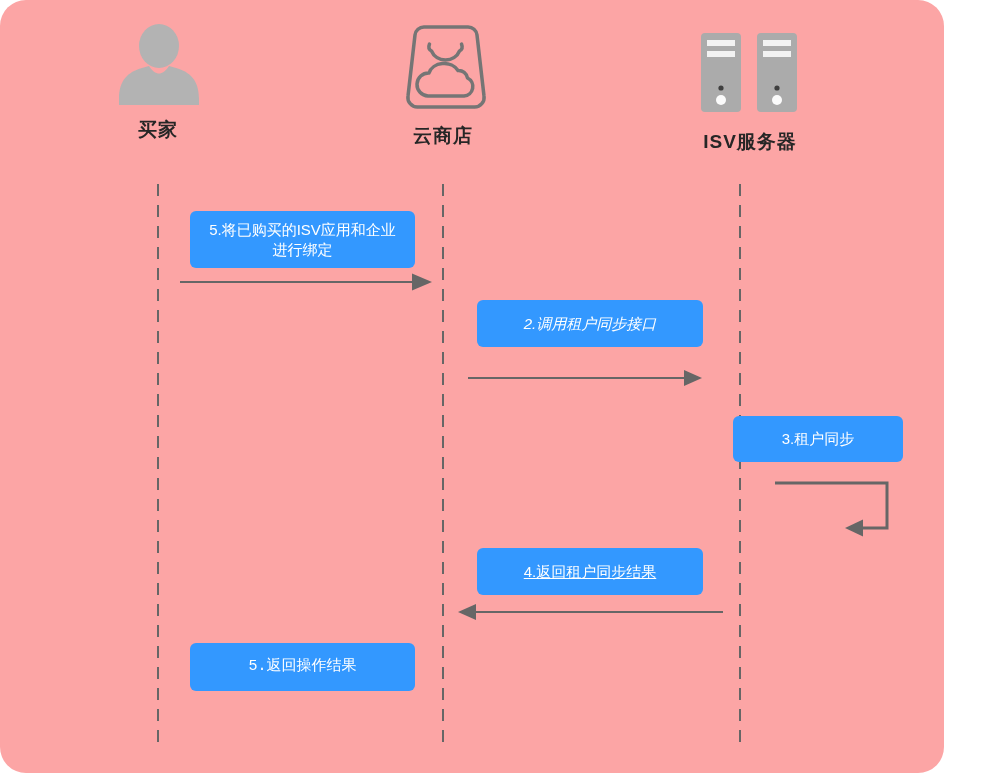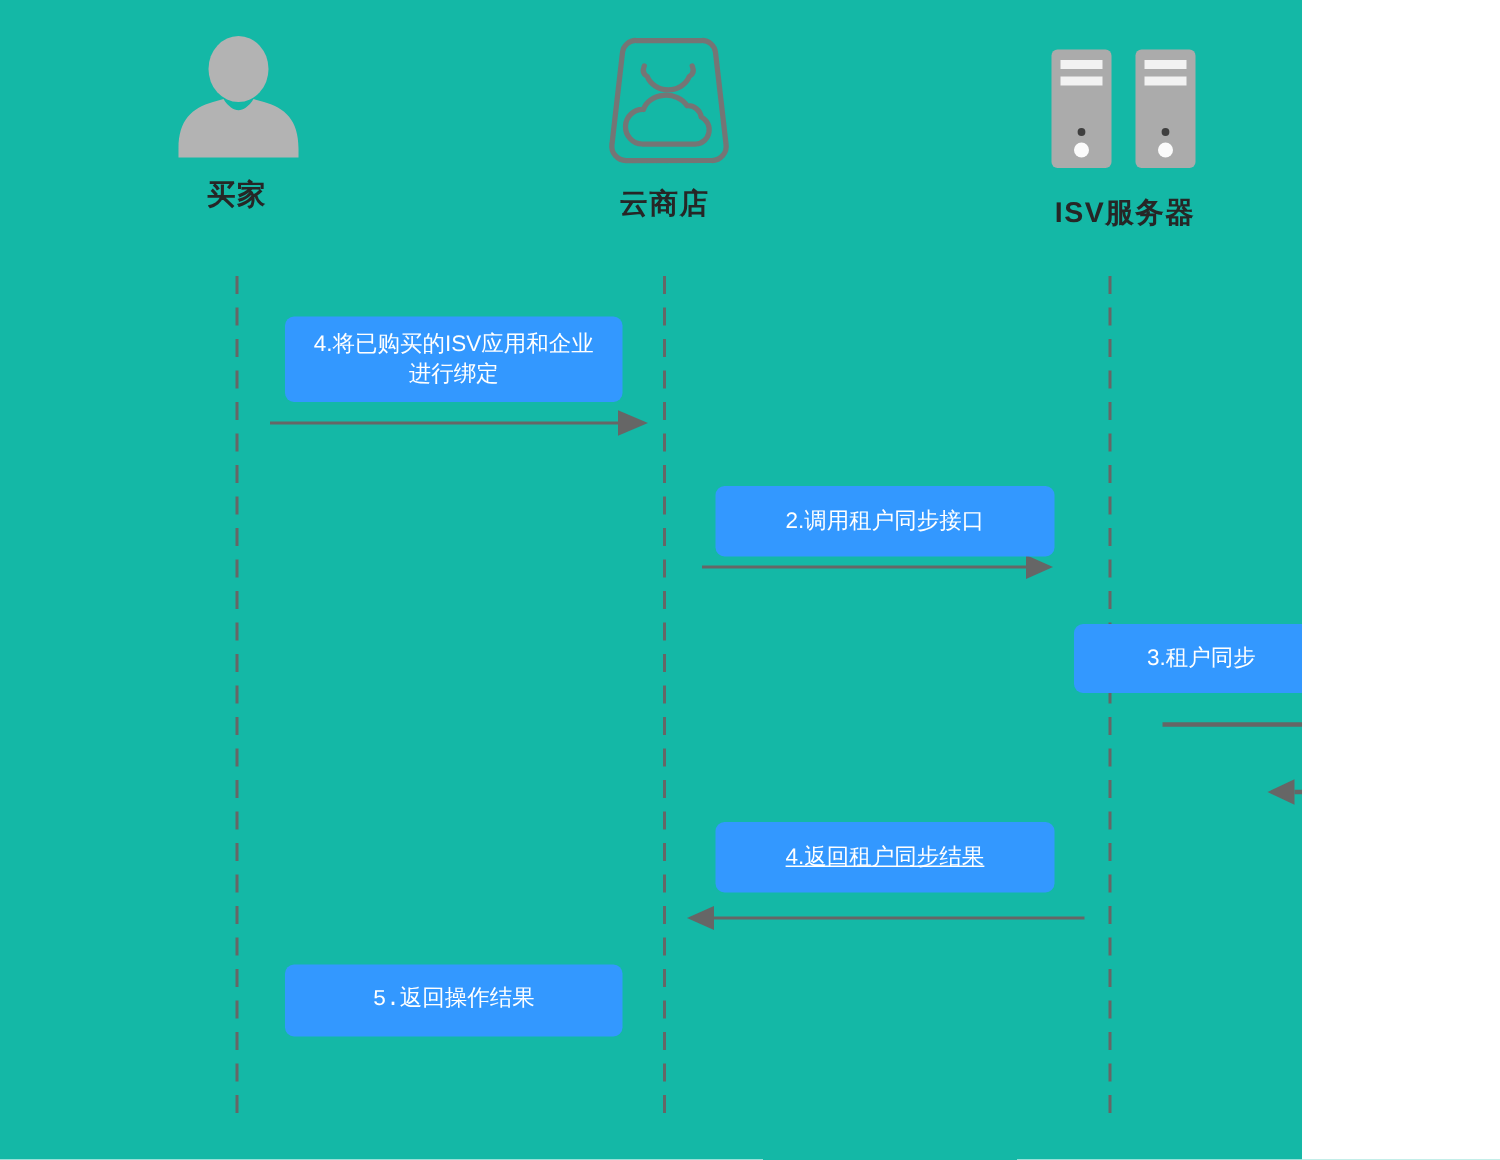--- a/index.html
+++ b/index.html
@@ -3,24 +3,25 @@
 <meta charset="utf-8">
 <style>
   html, body {
     margin: 0;
     padding: 0;
     background: #ffffff;
     font-family: "Liberation Sans", sans-serif;
   }
   .canvas {
     position: relative;
-    width: 868px;
+    width: 944px;
     height: 773px;
-    background: #14b8a6;
+    background: #fca5a5;
     overflow: hidden;
+    border-radius: 26px;
   }
   .layer {
     position: absolute;
     left: 0;
     top: 0;
     width: 1000px;
     height: 773px;
   }
   .actor-label {
     position: absolute;
@@ -39,22 +40,22 @@
     line-height: 20px;
     display: flex;
     align-items: center;
     justify-content: center;
     text-align: center;
     white-space: pre-line;
     padding: 0 8px;
     box-sizing: border-box;
   }
   #box1 { left: 190px; top: 211px; width: 225px; height: 57px; }
-  #box2 { left: 477px; top: 324px; width: 226px; height: 47px; }
-  #box3 { left: 716px; top: 416px; width: 170px; height: 46px; text-align: right; }
+  #box2 { left: 477px; top: 300px; width: 226px; height: 47px; font-style: italic; }
+  #box3 { left: 733px; top: 416px; width: 170px; height: 46px; text-align: right; }
   #box4 { left: 477px; top: 548px; width: 226px; height: 47px; text-decoration: underline; }
   #box5 { left: 190px; top: 643px; width: 225px; height: 48px; font-family: Liberation Mono, monospace; }
   #label-buyer  { left: 98px;  top: 117px; width: 120px; }
   #label-store  { left: 383px; top: 123px; width: 120px; }
   #label-server { left: 675px; top: 129px; width: 150px; }
 </style>
 </head>
 <body>
 
 <div class="canvas">
@@ -110,20 +111,20 @@
       <rect x="763" y="51" width="28" height="6" fill="#f2f2f2"></rect>
       <circle cx="777" cy="88" r="2.6" fill="#3f3f3f"></circle>
       <circle cx="777" cy="100" r="5" fill="#fbfbfb"></circle>
     </g>
   </svg>
 
   <div class="actor-label" id="label-buyer">买家</div>
   <div class="actor-label" id="label-store">云商店</div>
   <div class="actor-label" id="label-server">ISV服务器</div>
 
-  <div class="msg-box" id="box1">4.将已购买的ISV应用和企业
+  <div class="msg-box" id="box1">5.将已购买的ISV应用和企业
 进行绑定</div>
   <div class="msg-box" id="box2">2.调用租户同步接口</div>
   <div class="msg-box" id="box3">3.租户同步</div>
   <div class="msg-box" id="box4">4.返回租户同步结果</div>
   <div class="msg-box" id="box5">5.返回操作结果</div>
 
 </div>
 
 </body></html>

